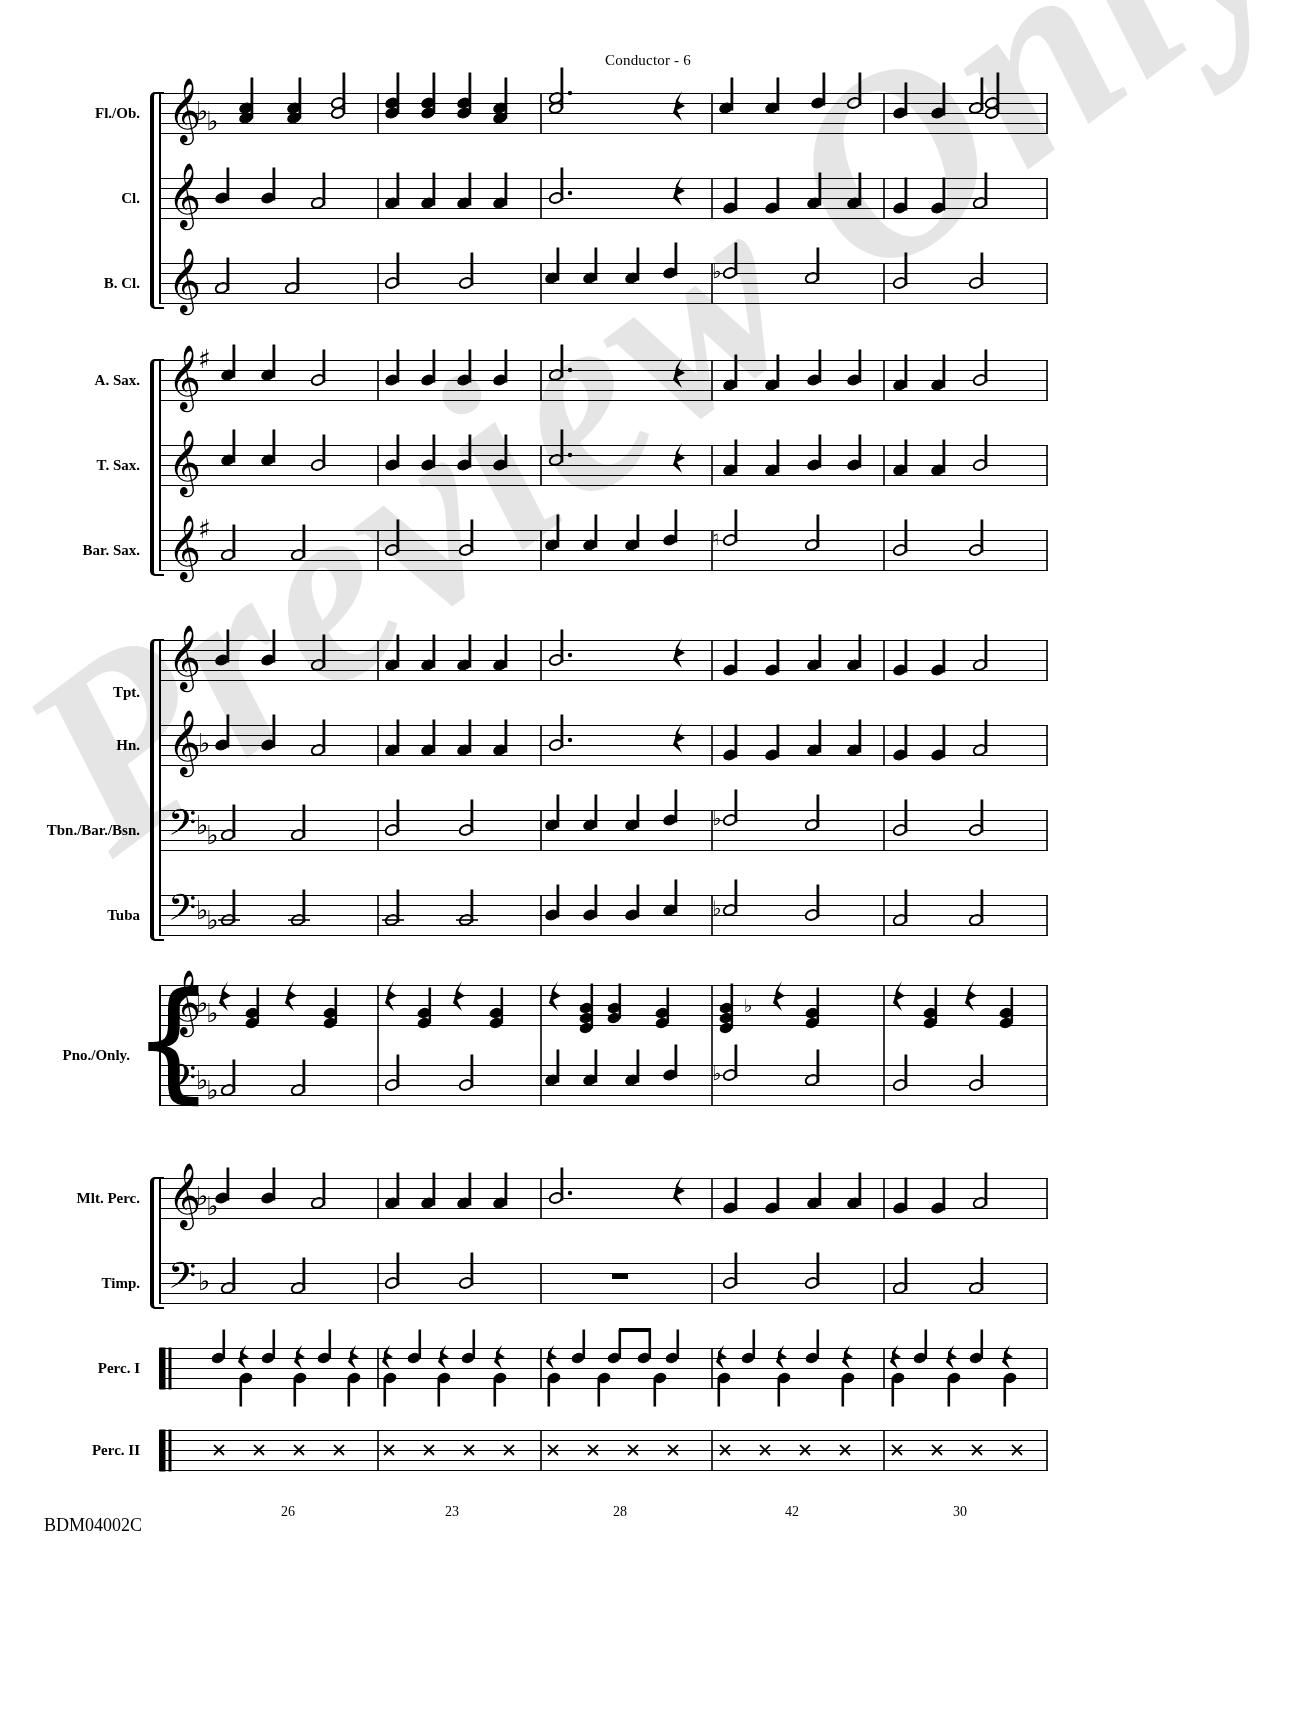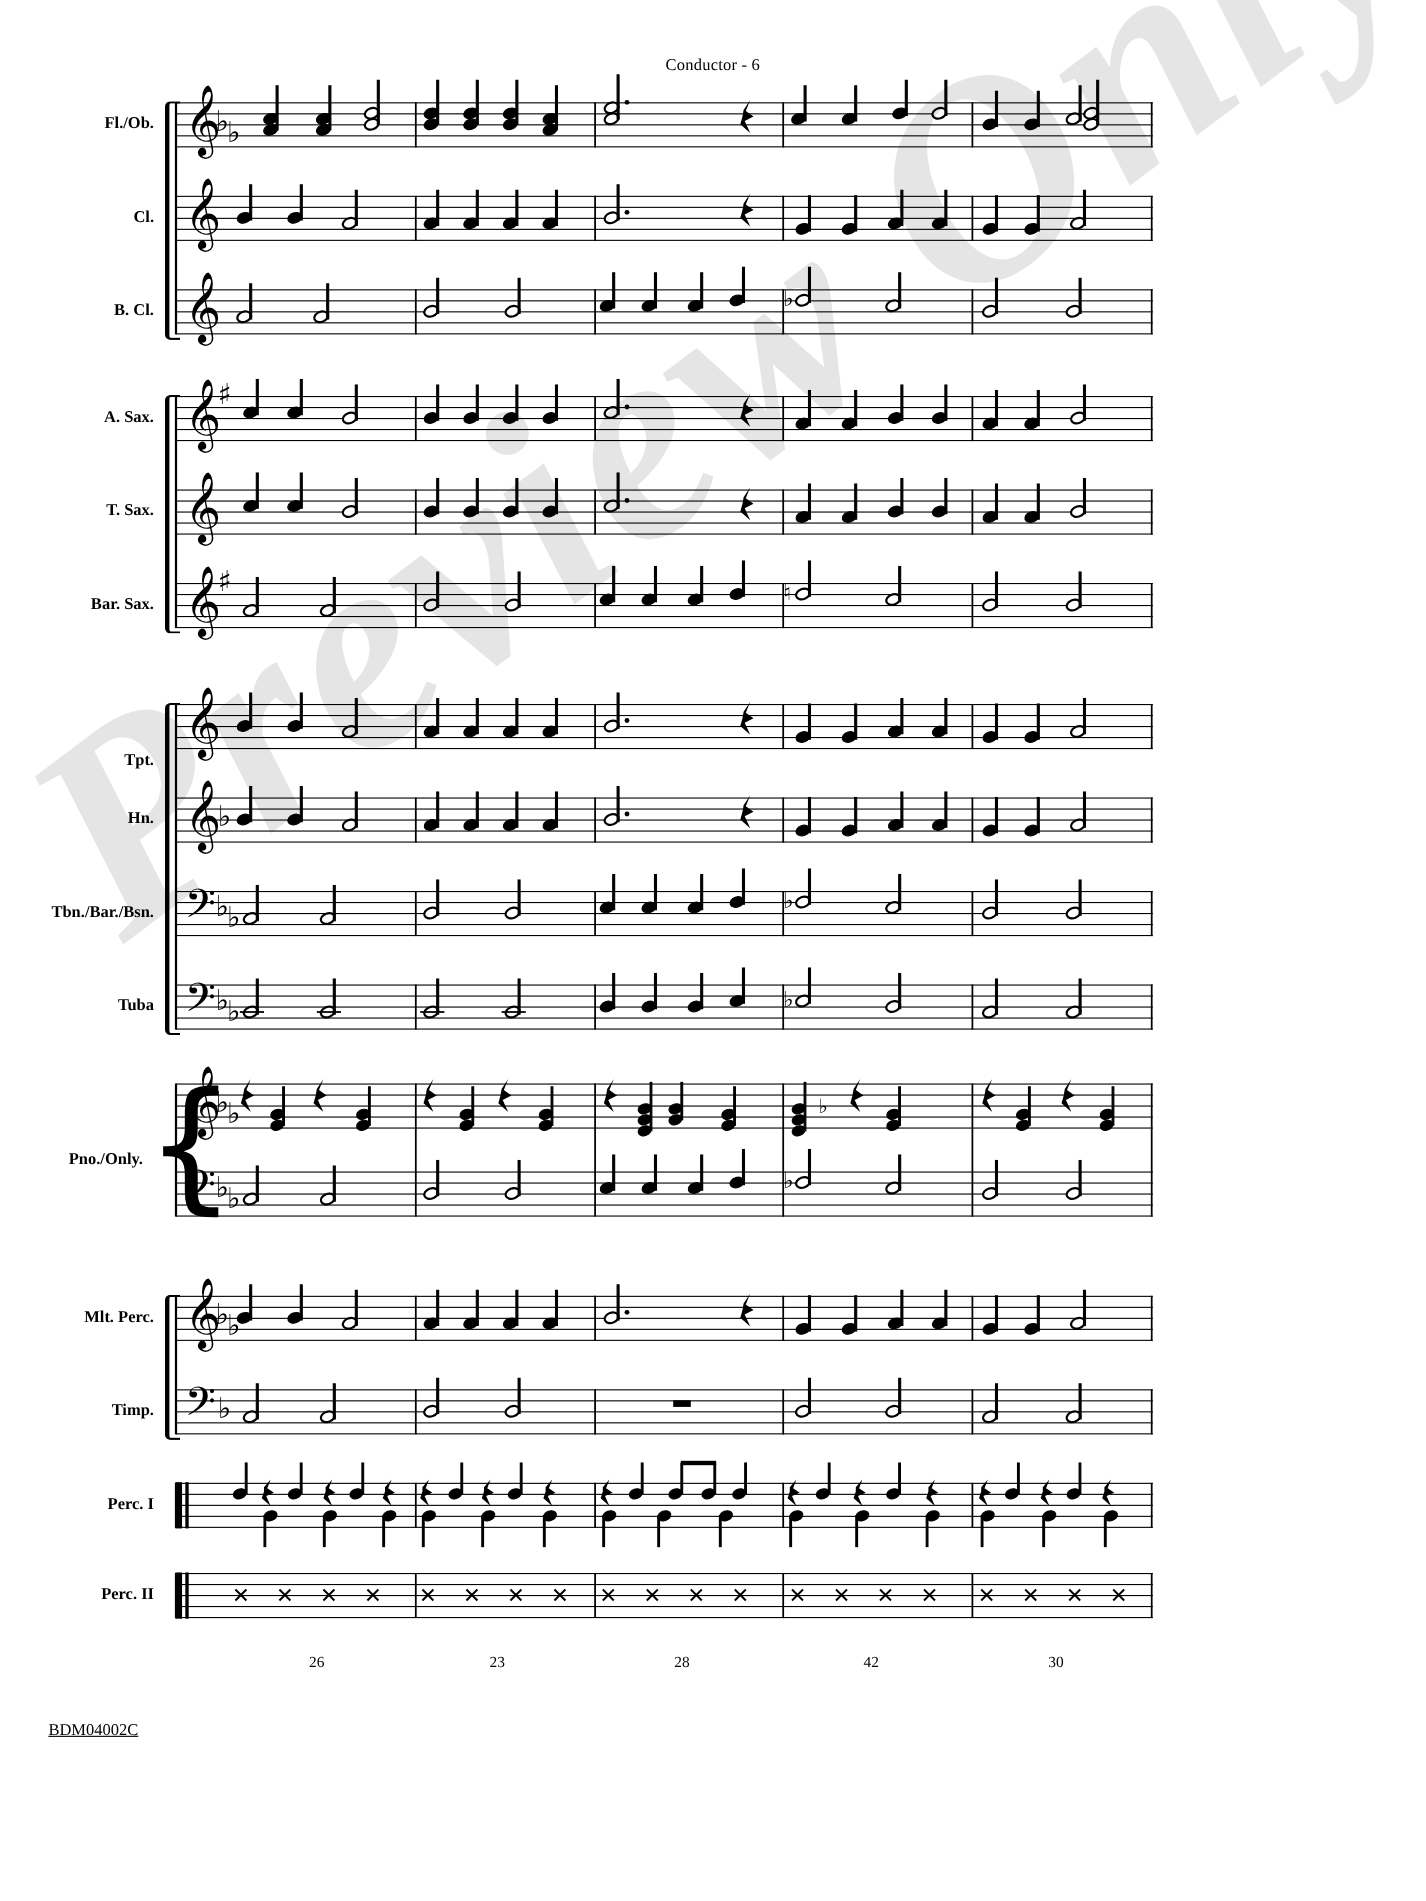--- a/index.html
+++ b/index.html
@@ -25,24 +25,23 @@
     text-align: center;
     font-size: 15px;
     font-family: "Liberation Serif", serif;
     letter-spacing: 0.2px;
   }
 
   
   #catalog-number {
     position: absolute;
     left: 44px;
-    top: 1565px;
-    font-size: 15px;
+    top: 1515px;
+    font-size: 18px;
     font-family: "Liberation Serif", serif;
-    text-decoration: underline;
   }
 
   
   #watermark {
     position: absolute;
     left: 0;
     top: 0;
     width: 1296px;
     height: 1728px;
     pointer-events: none;

